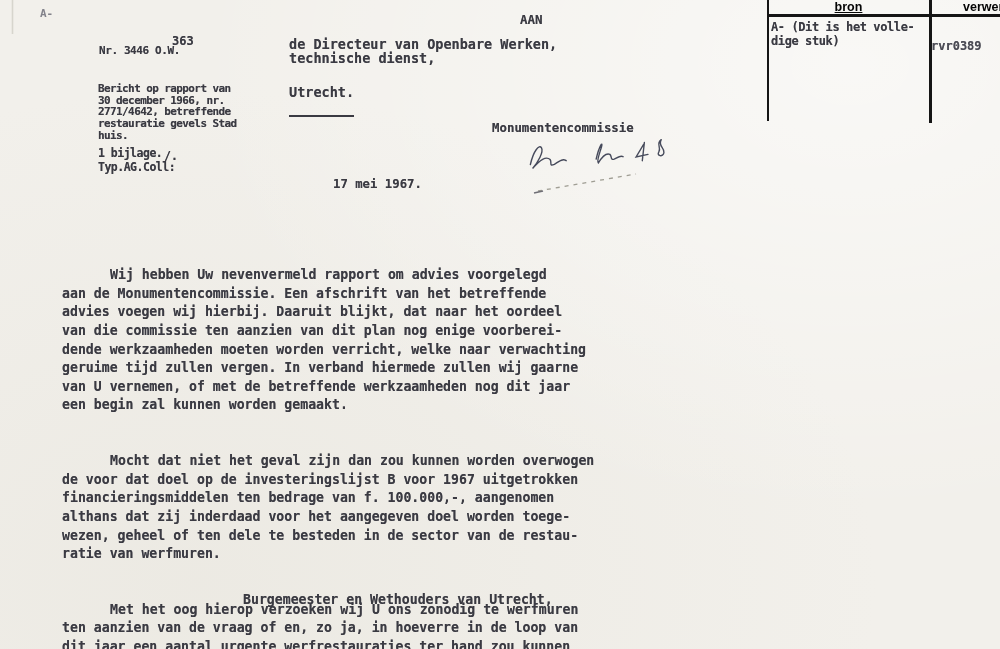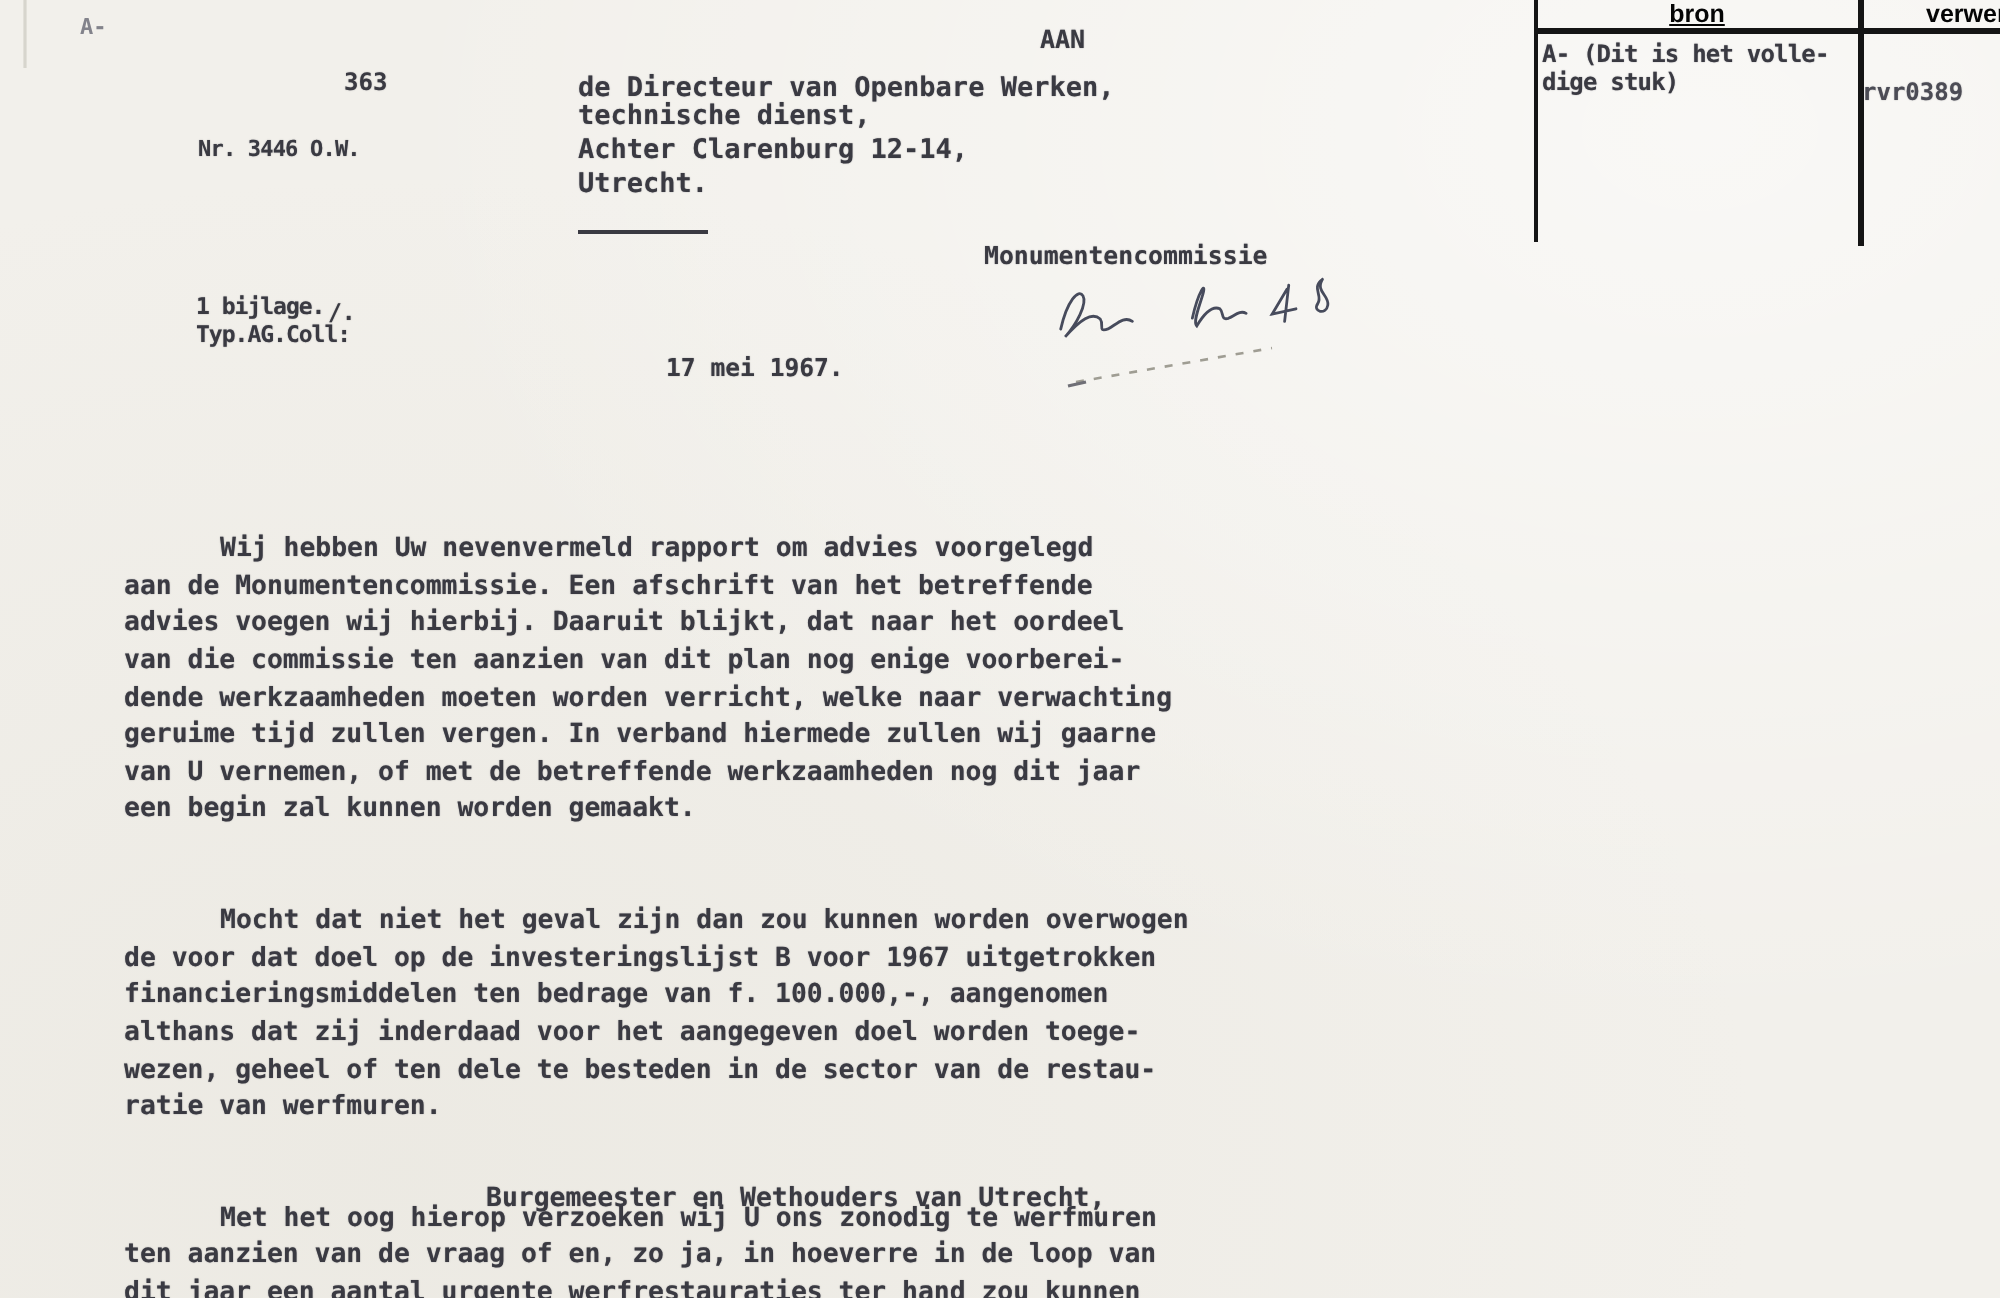--- a/index.html
+++ b/index.html
@@ -19,21 +19,21 @@
   .tw {
     font-family:"DejaVu Sans Mono","Liberation Mono",monospace;
     font-weight:700;
     color:#3a3a42;
     text-shadow:0 0 0.6px rgba(55,55,65,0.55);
   }
   .faded { color:#83838b; text-shadow:none; font-weight:700; }
 
   .corner-mark { left:40px; top:7px; font-size:11px; }
   .doc-number { left:172px; top:34px; font-size:12px; }
-  .ref-number { left:99px; top:68px; font-size:11px; letter-spacing:-0.4px; }
+  .ref-number { left:99px; top:44px; font-size:11px; letter-spacing:-0.4px; }
   .subject-block { left:98px; top:83px; font-size:11px; letter-spacing:-0.6px; line-height:11.7px; }
   .enclosure { left:98px; top:146px; font-size:11.5px; letter-spacing:-0.5px; }
   .enclosure-mark { left:164px; top:149px; font-size:11.5px; }
   .typist { left:98px; top:160px; font-size:11.5px; letter-spacing:-0.5px; }
   .letter-date { left:333px; top:177px; font-size:12.3px; }
 
   .aan { left:520px; top:12px; font-size:12.5px; }
   .recip-1 { left:289px; top:36px; font-size:13.5px; }
   .recip-2 { left:289px; top:50px; font-size:13.5px; }
   .recip-3 { left:289px; top:67px; font-size:13.5px; }
@@ -68,29 +68,29 @@
 
 <div class="page">
 
   <svg class="overlay" style="left:0;top:0;" width="40" height="60" viewBox="0 0 40 60">
     <line x1="12.5" y1="0" x2="12.5" y2="34" stroke="#d7d5cd" stroke-width="1.6"></line>
   </svg>
 
   <span class="abs tw faded corner-mark">A-</span>
   <span class="abs tw doc-number">363</span>
   <span class="abs tw ref-number">Nr. 3446 O.W.</span>
+  <div class="abs tw subject-block"><div>Bericht op rapport van</div><div>30 december 1966, nr.</div><div>2771/4642, betreffende</div><div>restauratie gevels Stad</div><div>huis.</div></div>
   <span class="abs tw enclosure">1 bijlage.</span>
   <span class="abs tw enclosure-mark">/.</span>
   <span class="abs tw typist">Typ.AG.Coll:</span>
   <span class="abs tw letter-date">17 mei 1967.</span>
 
   <span class="abs tw aan">AAN</span>
   <span class="abs tw recip-1">de Directeur van Openbare Werken,</span>
   <span class="abs tw recip-2">technische dienst,</span>
-  <span class="abs tw recip-3">Achter Clarenburg 12-14,</span>
   <span class="abs tw recip-city">Utrecht.</span>
 
   <span class="abs tw stamp-label">Monumentencommissie</span>
   <svg class="overlay" style="left:518px;top:131px;transform:rotate(-3deg);" width="160" height="50" viewBox="0 0 160 50" fill="none" stroke="#474b5c" stroke-width="1.4" stroke-linecap="round" aria-label="Acc Kr 48">
     <path d="M12,30 C16,16 22,10 24,14 C26,18 20,28 14,34 C22,26 28,22 32,26 C34,29 30,33 36,31 C40,29 44,25 48,28"></path>
     <path d="M78,28 C82,14 86,10 84,16 C82,22 78,30 80,32 C84,26 88,22 92,24 C94,26 92,30 96,29 C99,28 102,25 105,27"></path>
     <path d="M126,16 L118,28 L130,26 M127,14 L124,32"></path>
     <path d="M144,12 C138,16 144,20 141,24 C138,28 145,30 146,25 C147,20 140,18 144,12"></path>
   </svg>
   <svg class="overlay" style="left:490px;top:165px;" width="180" height="35" viewBox="0 0 180 35">

